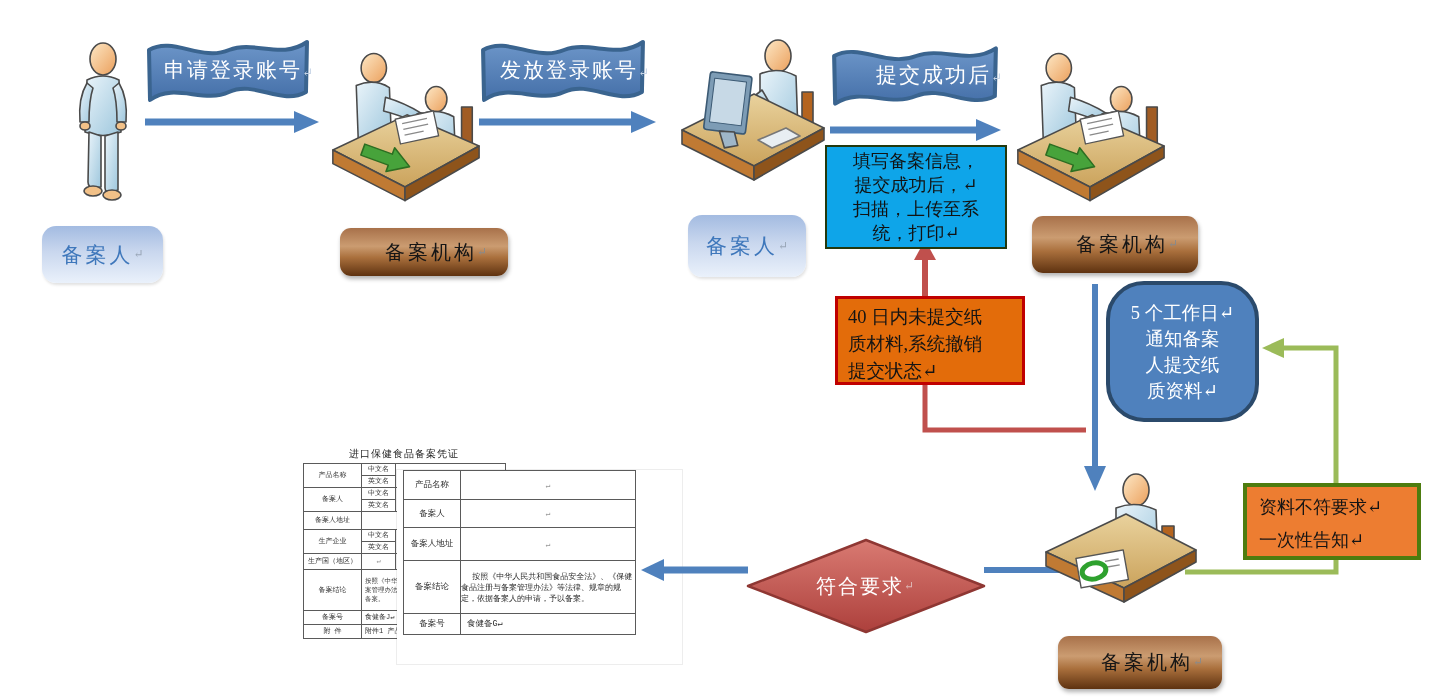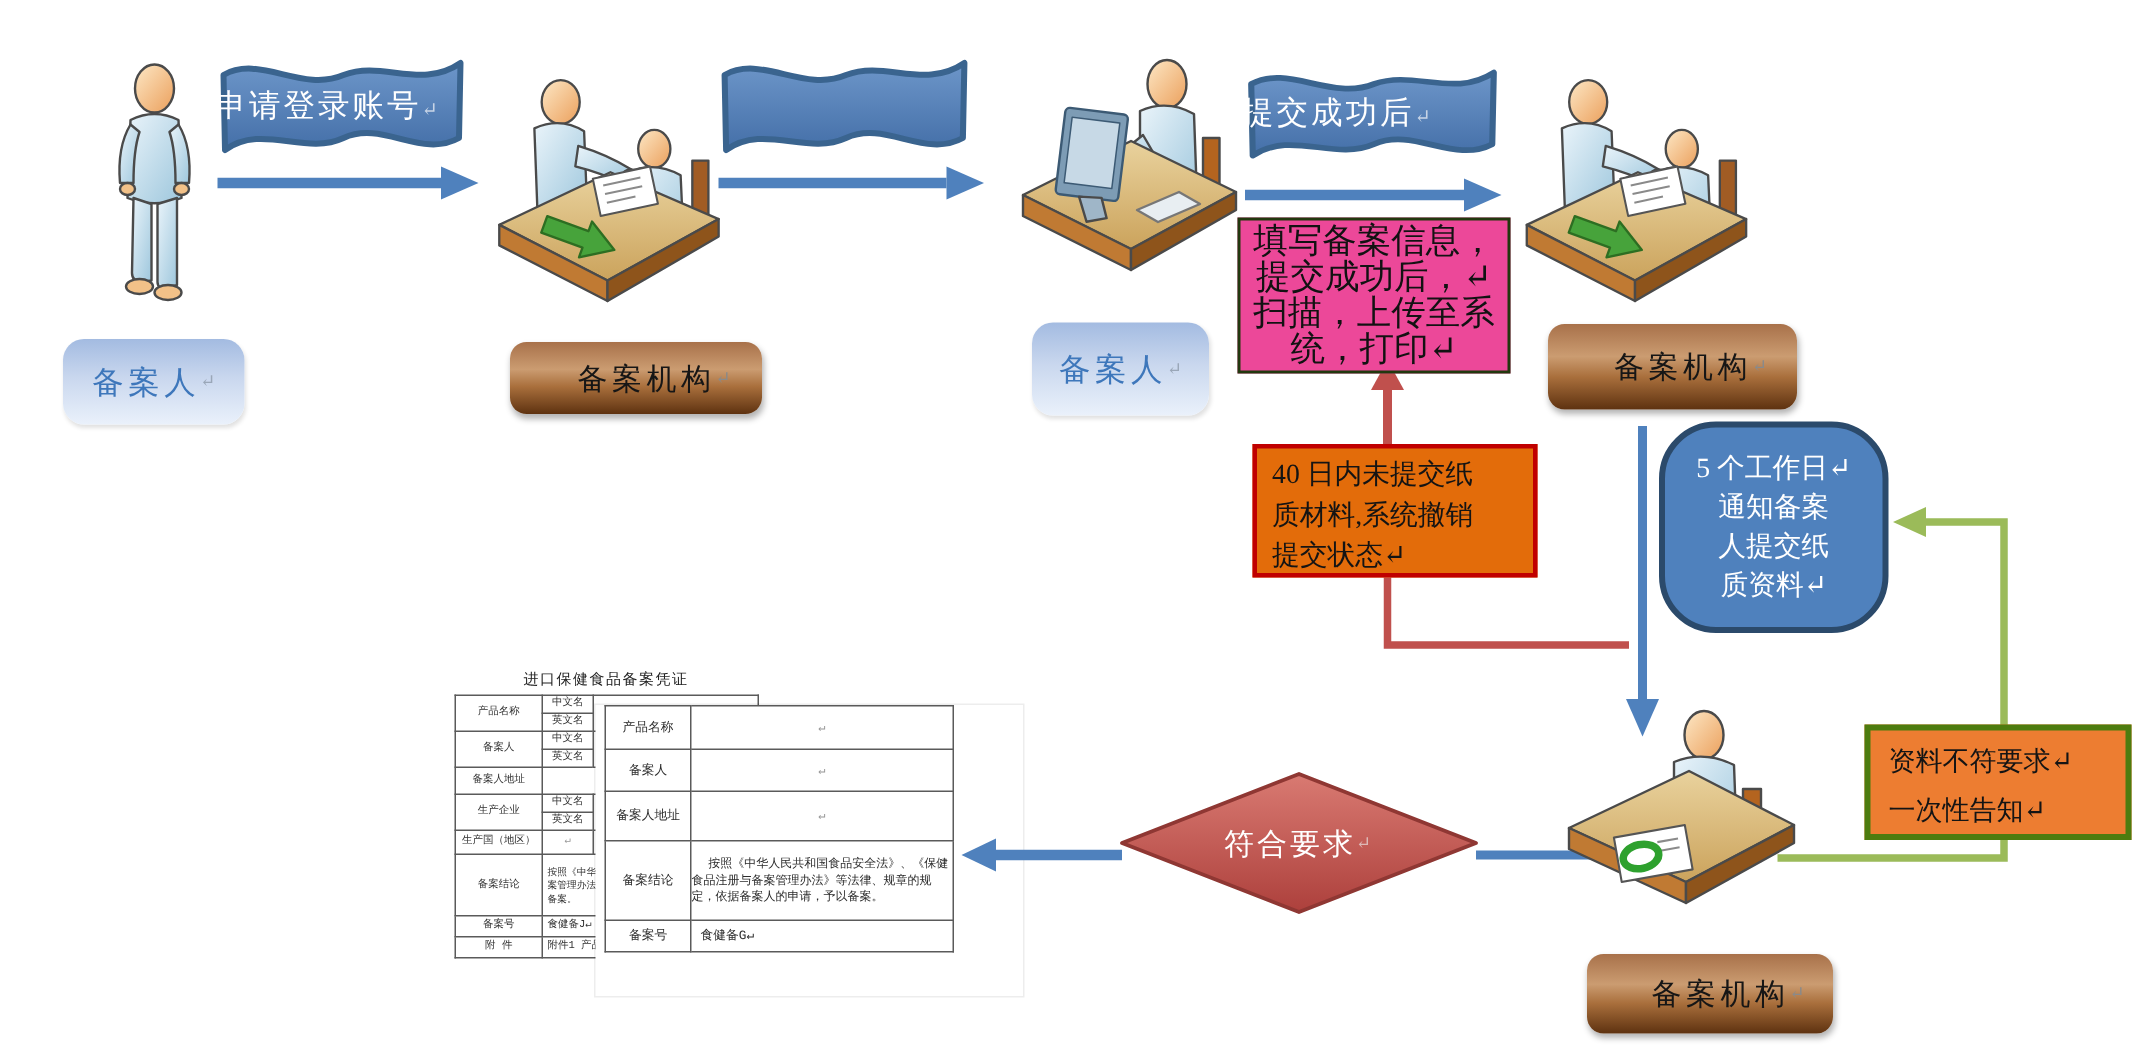--- a/index.html
+++ b/index.html
@@ -7,21 +7,21 @@
           font-family:"Liberation Serif","DejaVu Serif",serif;}
   .pre{white-space:pre-line;}
 
   
   #doc-layer{z-index:0;}
   #connector-layer{position:absolute;left:0;top:0;z-index:1;pointer-events:none;}
   .clip{position:absolute;z-index:2;}
   .node{position:absolute;z-index:3;}
 
   
-  .banner{display:flex;align-items:center;justify-content:flex-start;}
+  .banner{display:flex;align-items:center;justify-content:flex-end;}
   .banner svg{position:absolute;left:0;top:0;width:100%;height:100%;}
   .banner .btxt{position:relative;color:#fff;font-size:21px;letter-spacing:2px;padding-bottom:4px;}
   .banner .mark{color:#c7d4e6;font-size:13px;letter-spacing:0;}
   #banner-0{left:143px;top:28px;width:170px;height:88px;}
   #banner-1{left:477px;top:28px;width:172px;height:88px;}
   #banner-2{left:828px;top:35px;width:174px;height:84px;}
 
   
   .lbl{display:flex;align-items:center;justify-content:center;letter-spacing:3px;}
   .lbl .mark{font-size:12px;color:#8a8a8a;letter-spacing:0;}
@@ -30,35 +30,35 @@
   .lbl-applicant .mark{color:#9aa7b8;}
   .lbl-agency{background:linear-gradient(180deg,#a8714a 0%,#cb9c71 38%,#a96f3c 62%,#5e3210 100%);
               border-radius:11px;color:#161616;font-size:20px;box-shadow:1px 3px 4px rgba(0,0,0,.3);padding-left:24px;}
   #lbl-0{left:42px;top:226px;width:121px;height:57px;}
   #lbl-1{left:340px;top:228px;width:144px;height:48px;}
   #lbl-2{left:688px;top:215px;width:118px;height:62px;}
   #lbl-3{left:1032px;top:216px;width:142px;height:57px;}
   #lbl-4{left:1058px;top:636px;width:140px;height:53px;}
 
   
-  #box-fill{left:825px;top:145px;width:178px;height:100px;background:#ec4899;border:2px solid #22380e;
-            color:#121212;font-size:23px;line-height:24px;text-align:center;display:flex;
+  #box-fill{left:825px;top:145px;width:178px;height:100px;background:#0ea5e9;border:2px solid #22380e;
+            color:#121212;font-size:18px;line-height:24px;text-align:center;display:flex;
             align-items:center;justify-content:center;}
   #box-30{left:835px;top:296px;width:190px;height:89px;background:#e36c0a;border:3px solid #c00000;
           color:#141414;font-size:18.5px;line-height:27px;text-align:left;box-sizing:border-box;
           padding:5px 0 0 10px;}
   #shape-5day{left:1106px;top:281px;width:153px;height:141px;background:#4f81bd;border:4px solid #2b4a6b;
               border-radius:38px;color:#fff;font-size:18.5px;line-height:26px;text-align:center;
               display:flex;align-items:center;justify-content:center;box-sizing:border-box;}
   #box-mismatch{left:1243px;top:483px;width:178px;height:77px;background:#ed7d31;border:4px solid #4d7c0f;
                 color:#141414;font-size:18px;line-height:33px;text-align:left;box-sizing:border-box;
                 padding:4px 0 0 12px;}
 
   
-  #diamond{left:745px;top:513px;width:242px;height:98px;}
+  #diamond{left:745px;top:537px;width:242px;height:98px;}
   #diamond svg{position:absolute;left:0;top:0;}
   #diamond .dtxt{position:absolute;left:0;top:0;width:100%;height:100%;display:flex;align-items:center;
                  justify-content:center;color:#fff;font-size:20px;letter-spacing:2px;}
   #diamond .mark{color:#ddb8b6;font-size:12px;}
 
   
   .page{position:absolute;background:#fff;color:#333;}
   #doc-back{left:303px;top:444px;width:202px;height:189px;z-index:0;}
   #doc-front{left:397px;top:470px;width:285px;height:194px;z-index:0;box-shadow:0 0 0 1px rgba(0,0,0,.07);}
   .doc-title{text-align:center;color:#222;}
@@ -336,20 +336,21 @@
   <div id="banner-0" class="node banner">
     <svg viewBox="0 0 170 88" preserveAspectRatio="none">
       <path d="M6,22 C30,8 58,34 86,22 C112,12 138,32 164,14 L163,64 C138,78 112,52 86,64 C60,76 32,54 7,72 Z" fill="url(#gban)" stroke="#3a648f" stroke-width="4" stroke-linejoin="round"></path>
     </svg>
     <div class="btxt"><span>申请登录账号</span><span class="mark">↵</span></div>
   </div>
   <div id="banner-1" class="node banner">
     <svg viewBox="0 0 170 88" preserveAspectRatio="none">
       <path d="M6,22 C30,8 58,34 86,22 C112,12 138,32 164,14 L163,64 C138,78 112,52 86,64 C60,76 32,54 7,72 Z" fill="url(#gban)" stroke="#3a648f" stroke-width="4" stroke-linejoin="round"></path>
     </svg>
+    <div class="btxt"><span>发放登录账号</span><span class="mark">↵</span></div>
   </div>
   <div id="banner-2" class="node banner">
     <svg viewBox="0 0 170 88" preserveAspectRatio="none">
       <path d="M6,22 C30,8 58,34 86,22 C112,12 138,32 164,14 L163,64 C138,78 112,52 86,64 C60,76 32,54 7,72 Z" fill="url(#gban)" stroke="#3a648f" stroke-width="4" stroke-linejoin="round"></path>
     </svg>
     <div class="btxt"><span>提交成功后</span><span class="mark">↵</span></div>
   </div>
 
   <div id="lbl-0" class="node lbl lbl-applicant">
     <span>备案人</span>

